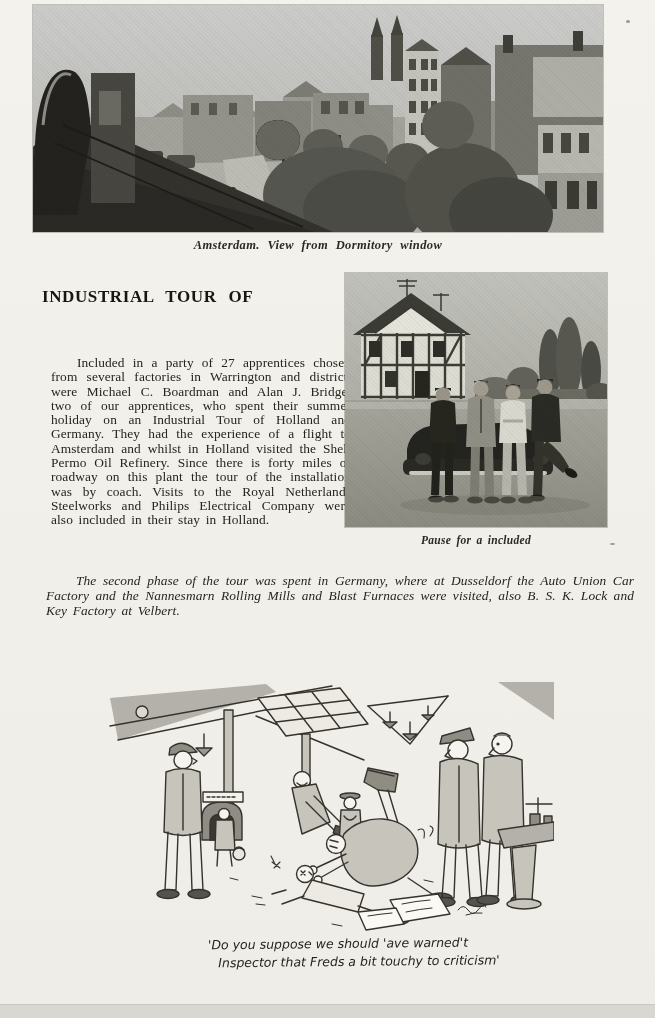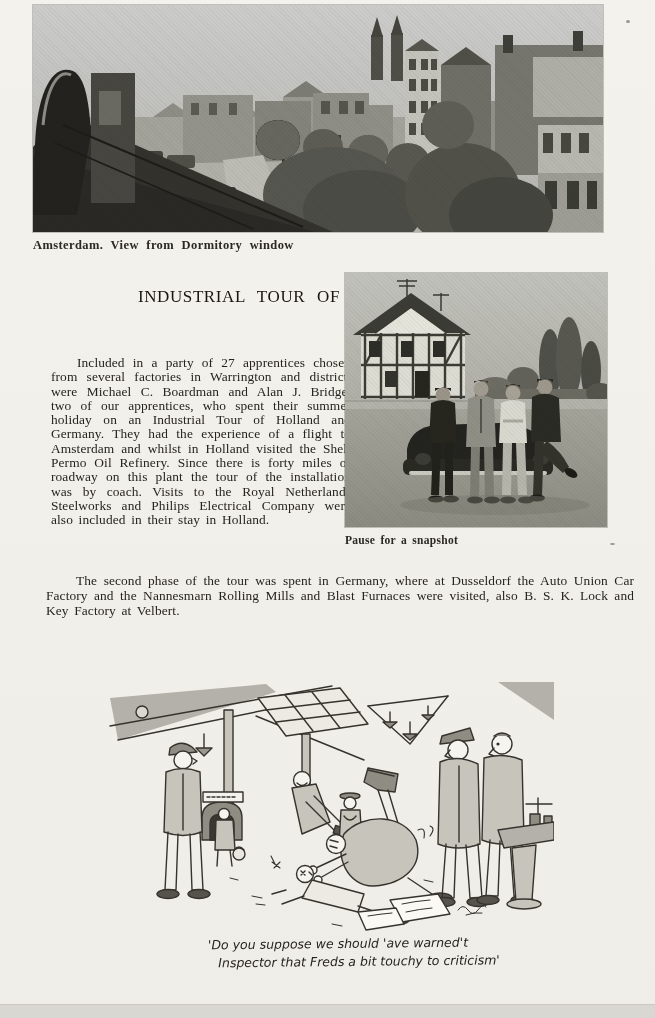--- a/index.html
+++ b/index.html
@@ -6,29 +6,29 @@
   html,body{margin:0;padding:0;}
   body{width:655px;height:1018px;background:#e9e7e1;font-family:"Liberation Serif",serif;}
   .page{position:relative;width:655px;height:1018px;background:var(--paper);overflow:hidden;
         background-image:linear-gradient(180deg,#f4f2ec 0%,#f1efe9 60%,#efede7 100%);}
   .photo{position:absolute;overflow:hidden;box-shadow:0 0 0 1px rgba(40,38,33,.25);}
   .photo svg{display:block;}
   .photo::after{content:"";position:absolute;inset:0;pointer-events:none;
         background:repeating-linear-gradient(45deg,rgba(0,0,0,.035) 0 1px,transparent 1px 3px);}
   .photo-top{left:33px;top:5px;width:570px;height:227px;}
   .photo-snap{left:345px;top:273px;width:262px;height:254px;}
-  .caption{position:absolute;font-weight:700;color:#2b2924;text-align:left;}
+  .caption{position:absolute;font-style:italic;font-weight:700;color:#2b2924;text-align:center;}
   .caption-top{left:33px;top:238px;width:570px;font-size:12.5px;letter-spacing:.4px;word-spacing:4px;}
   .caption-snap{left:345px;top:534px;width:262px;font-size:11.5px;letter-spacing:.3px;word-spacing:2px;}
-  .article-title{position:absolute;left:42px;top:283px;width:298px;margin:0;text-align:right;
-        font-size:17px;font-weight:400;color:#18160f;letter-spacing:.6px;word-spacing:7px;line-height:28px;}
+  .article-title{position:absolute;left:42px;top:283px;width:298px;margin:0;text-align:left;
+        font-size:17px;font-weight:700;color:#18160f;letter-spacing:.6px;word-spacing:7px;line-height:28px;}
   .body-text{position:absolute;margin:11px;color:var(--ink);text-align:justify;
         font-size:13.4px;letter-spacing:.1px;word-spacing:2.2px;}
   .para-col{left:40px;top:345px;width:300px;line-height:14.3px;text-indent:26px;}
-  .para-wide{left:35px;width:588px;line-height:15.2px;text-indent:30px;}
+  .para-wide{left:35px;width:588px;line-height:15.2px;text-indent:30px;font-style:italic;}
   .para-2{top:562px;}
   .para-3{top:620px;}
   .cartoon{position:absolute;left:106px;top:682px;width:448px;height:252px;}
   .cartoon svg{display:block;}
   .cartoon-caption{position:absolute;width:460px;left:108px;color:#262420;
         font-family:"DejaVu Sans",sans-serif;font-size:12.5px;font-style:italic;transform:rotate(-.6deg);}
   .cartoon-caption-1{top:936px;text-align:center;}
   .cartoon-caption-2{top:954px;text-align:center;padding-left:42px;box-sizing:border-box;}
   .page-bottom-edge{position:absolute;left:0;top:1004px;width:655px;height:14px;
         background:linear-gradient(180deg,#ded which 0,#d9d7d1 100%);background:#d9d7d1;border-top:1px solid #ccc9c2;}
@@ -245,21 +245,21 @@
         <path d="M192,109 q8,-7 16,0 l0,-3 -16,0 Z" fill="#2b2923"></path>
         <path d="M187,124 q13,-7 27,1 l2,44 -30,0 Z" fill="#2b2b25"></path>
         <path d="M190,168 l9,0 -2,54 -9,0 Z" fill="#33332c"></path>
         <path d="M202,168 q14,10 22,26 l-6,6 q-14,-12 -24,-24 Z" fill="#33332c"></path>
         <ellipse cx="192" cy="225" rx="8" ry="3.5" fill="#1d1d18"></ellipse>
         <ellipse cx="226" cy="200" rx="7" ry="4" fill="#1d1d18" transform="rotate(30 226 200)"></ellipse>
       </g>
       <ellipse cx="150" cy="232" rx="95" ry="10" fill="#77776d" opacity=".45"></ellipse>
     </svg>
   </figure>
-  <figcaption class="caption caption-snap">Pause for a snapshot</figcaption>
+  <figcaption class="caption caption-snap">Pause for a included</figcaption>
 
   <p class="body-text para-wide para-2">The second phase of the tour was spent in Germany, where at Dusseldorf the Auto Union Car Factory and the Nannesmarn Rolling Mills and Blast Furnaces were visited, also B. S. K. Lock and Key Factory at Velbert.</p>
 
   <div class="cartoon">
     <svg width="448" height="252" viewBox="0 0 448 252">
       <g stroke="#35332d" stroke-width="1.4" fill="none" stroke-linecap="round" stroke-linejoin="round">
 
         <g>
           <polygon points="4,16 160,2 170,10 12,58" fill="#b3b1a9" stroke="none"></polygon>
           <polygon points="392,0 448,0 448,38" fill="#b3b1a9" stroke="none"></polygon>

